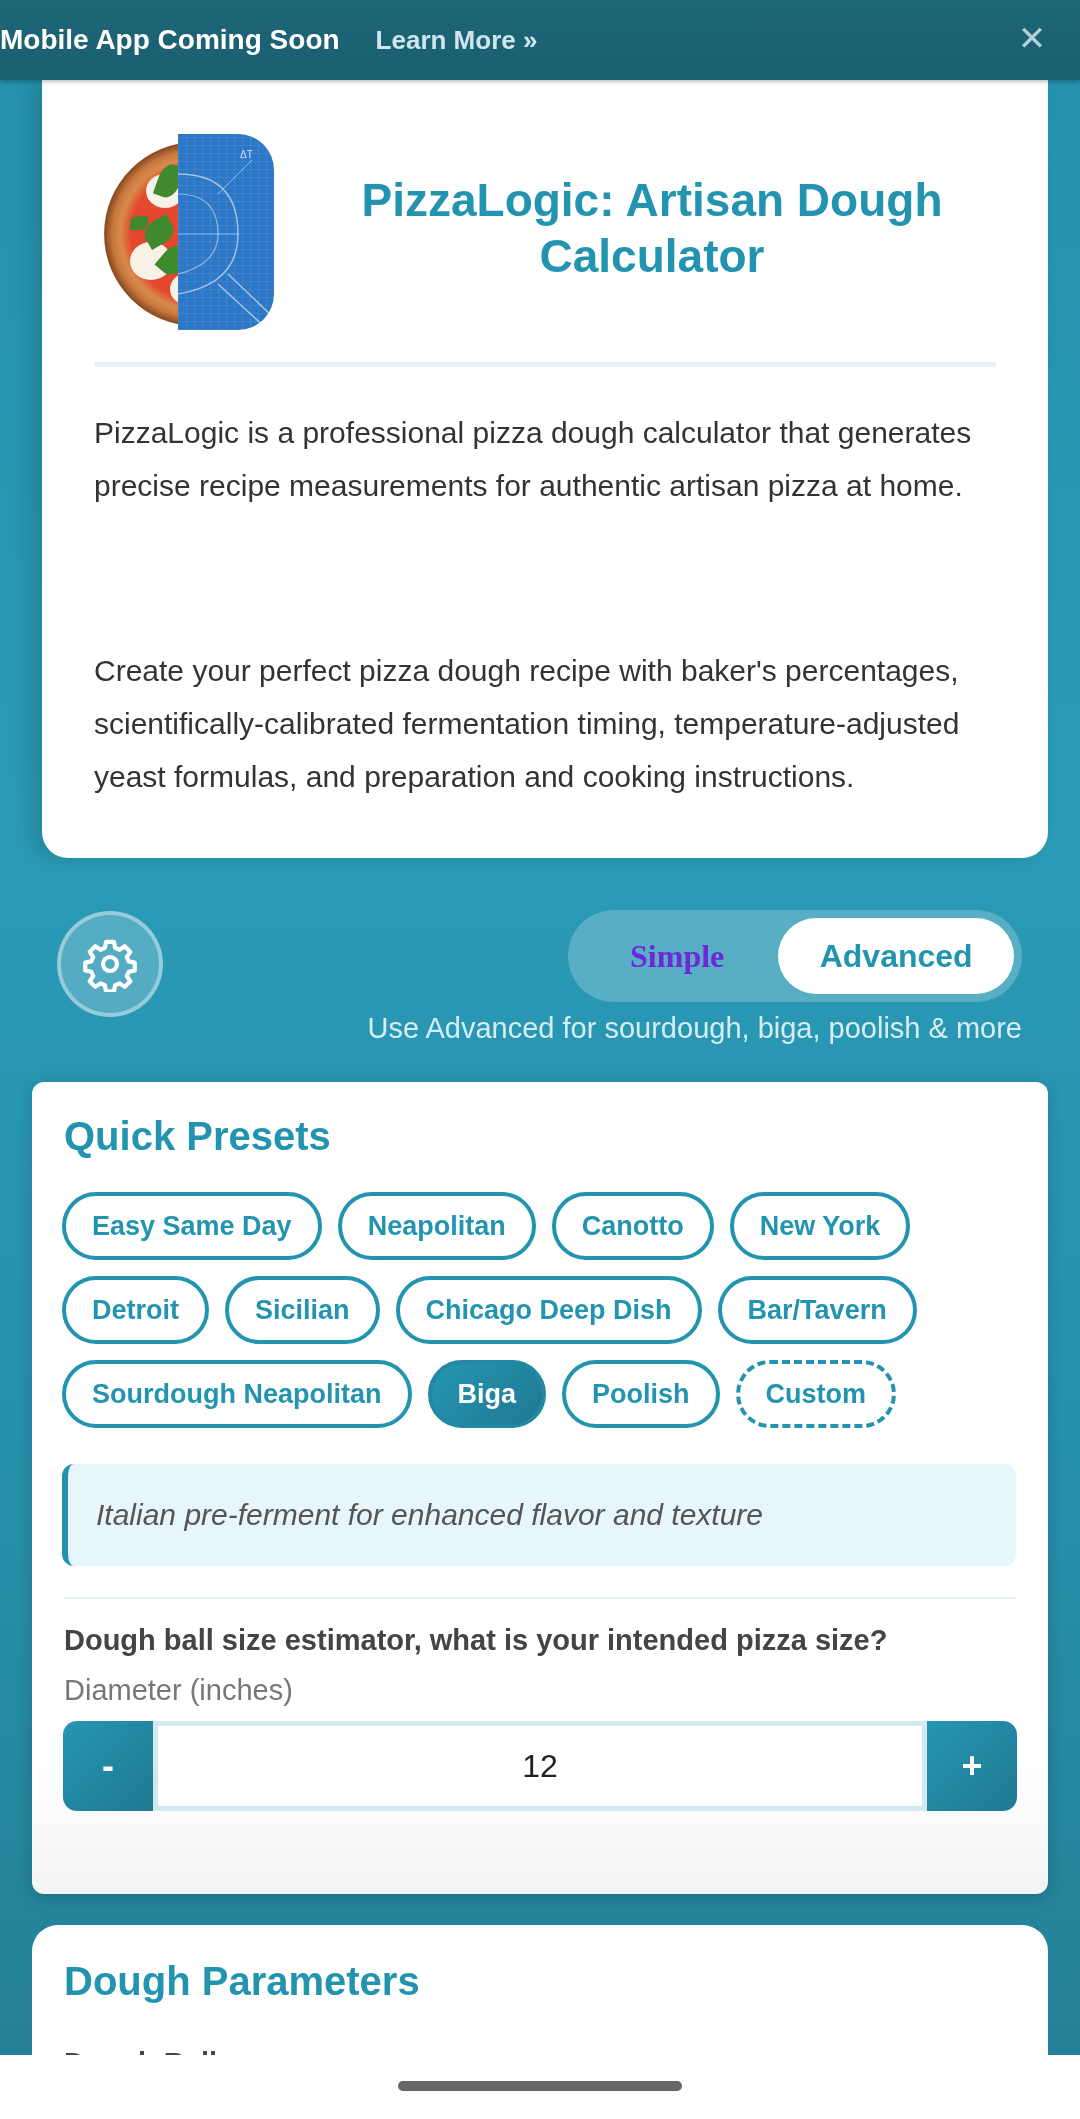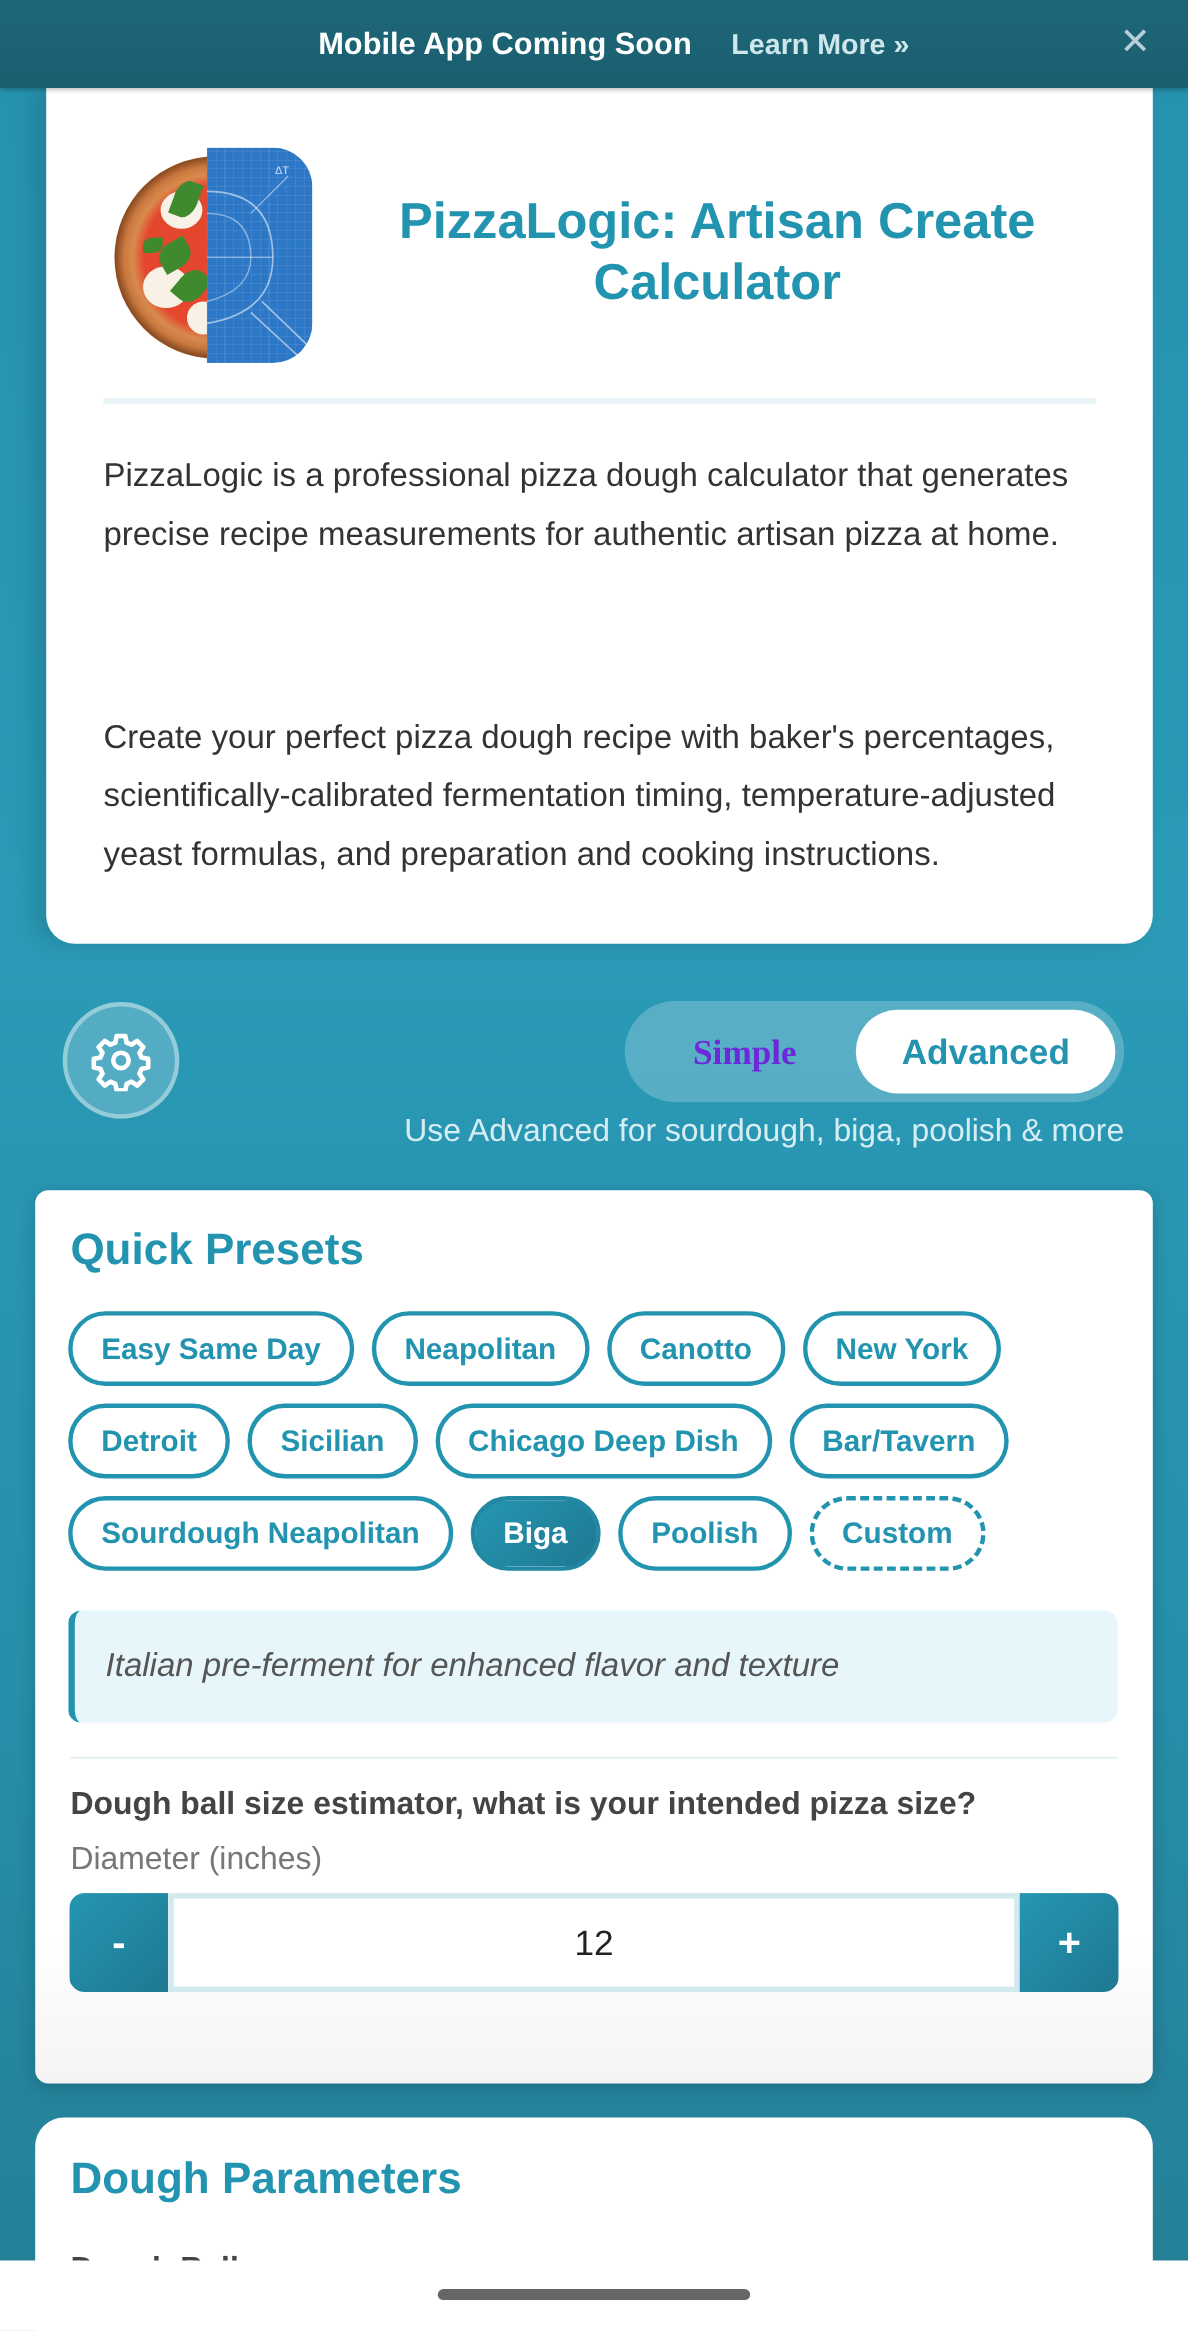--- a/index.html
+++ b/index.html
@@ -6,24 +6,23 @@
     html, body { width: 1080px; height: 2119px; overflow: hidden; }
     body {
       font-family: "Liberation Sans", "DejaVu Sans", sans-serif;
       background: linear-gradient(180deg, #2592ad 0%, #2a9ab6 40%, #2690ab 70%, #247e94 100%);
       position: relative;
     }
     
     .banner {
       position: absolute; left: 0; top: 0; width: 1080px; height: 80px;
       background: linear-gradient(180deg, #1d6779 0%, #1a5e6f 100%);
-      display: flex; align-items: center; justify-content: center;
+      display: flex; align-items: center; 
       box-shadow: 0 2px 4px rgba(0,0,0,0.25);
       z-index: 5;
-      padding-left: 36px;
     }
     .banner-title { color: #ffffff; font-weight: bold; font-size: 28px; }
     .banner-link { color: #cfe6ec; font-size: 26px; margin-left: 36px; font-weight: bold; text-decoration: none; }
     .banner-close {
       position: absolute; right: 26px; top: 16px; width: 44px; height: 44px;
       color: #b7cfd6; font-size: 34px; display: flex; align-items: center; justify-content: center;
       cursor: pointer;
     }
 
     
@@ -40,21 +39,21 @@
     .logo-pizza {
       position: absolute; left: 0; top: 0; width: 96px; height: 196px; overflow: hidden;
     }
     .logo-pizza .crust {
       position: absolute; left: 4px; top: 8px; width: 184px; height: 184px; border-radius: 50%;
       background: radial-gradient(circle at 50% 50%, #e4472e 0 50%, #d88a4c 58%, #c9783e 64%, #8a4a22 70%, #e2b07c 72%);
     }
     .logo-pizza .moz { position: absolute; border-radius: 50%; background: #f7f1e6; }
     .logo-pizza .basil { position: absolute; border-radius: 50% 0 50% 0; background: #3f8a2e; }
     .logo-blue {
-      position: absolute; left: 88px; top: 0; width: 96px; height: 196px;
+      position: absolute; left: 78px; top: 0; width: 96px; height: 196px;
       background:
         repeating-linear-gradient(0deg, rgba(255,255,255,0.08) 0 1px, transparent 1px 8px),
         repeating-linear-gradient(90deg, rgba(255,255,255,0.08) 0 1px, transparent 1px 8px),
         #2d77c7;
       border-radius: 0 36px 36px 0;
     }
     .logo-blue svg { position: absolute; left: 0; top: 0; }
     .app-title {
       position: absolute; left: 290px; top: 92px; width: 640px;
       text-align: center; color: #2394b0; font-weight: bold; font-size: 46px; line-height: 56px;
@@ -189,21 +188,21 @@
           <path d="M0 40 Q60 40 60 100 Q60 150 0 160" fill="none" stroke="rgba(255,255,255,0.55)" stroke-width="1.5"></path>
           <path d="M0 60 Q40 60 40 100 Q40 130 0 140" fill="none" stroke="rgba(255,255,255,0.45)" stroke-width="1.2"></path>
           <line x1="0" y1="100" x2="60" y2="100" stroke="rgba(255,255,255,0.45)" stroke-width="1"></line>
           <line x1="40" y1="150" x2="90" y2="196" stroke="rgba(255,255,255,0.55)" stroke-width="1.5"></line>
           <line x1="50" y1="140" x2="96" y2="184" stroke="rgba(255,255,255,0.55)" stroke-width="1.5"></line>
           <line x1="40" y1="60" x2="74" y2="26" stroke="rgba(255,255,255,0.5)" stroke-width="1"></line>
           <text x="62" y="24" fill="rgba(255,255,255,0.75)" font-size="10" font-family="Liberation Sans, sans-serif">ΔT</text>
         </svg>
       </div>
     </div>
-    <div class="app-title">PizzaLogic: Artisan Create Calculator</div>
+    <div class="app-title">PizzaLogic: Artisan Dough Calculator</div>
   </div>
   <div class="intro-divider"></div>
   <p class="intro-p intro-p1">PizzaLogic is a professional pizza dough calculator that generates precise recipe measurements for authentic artisan pizza at home.</p>
   <p class="intro-p intro-p2">Create your perfect pizza dough recipe with baker's percentages, scientifically-calibrated fermentation timing, temperature-adjusted yeast formulas, and preparation and cooking instructions.</p>
 </div>
 
 <div class="gear-btn">
   <svg width="56" height="56" viewBox="0 0 24 24" fill="none" stroke="#ffffff" stroke-width="1.8" stroke-linejoin="round">
     <path d="M10.3 2.5h3.4l.5 2.6 1.9.8 2.2-1.5 2.4 2.4-1.5 2.2.8 1.9 2.6.5v3.4l-2.6.5-.8 1.9 1.5 2.2-2.4 2.4-2.2-1.5-1.9.8-.5 2.6h-3.4l-.5-2.6-1.9-.8-2.2 1.5-2.4-2.4 1.5-2.2-.8-1.9-2.6-.5v-3.4l2.6-.5.8-1.9-1.5-2.2 2.4-2.4 2.2 1.5 1.9-.8z"></path>
     <circle cx="12" cy="12" r="3"></circle>

